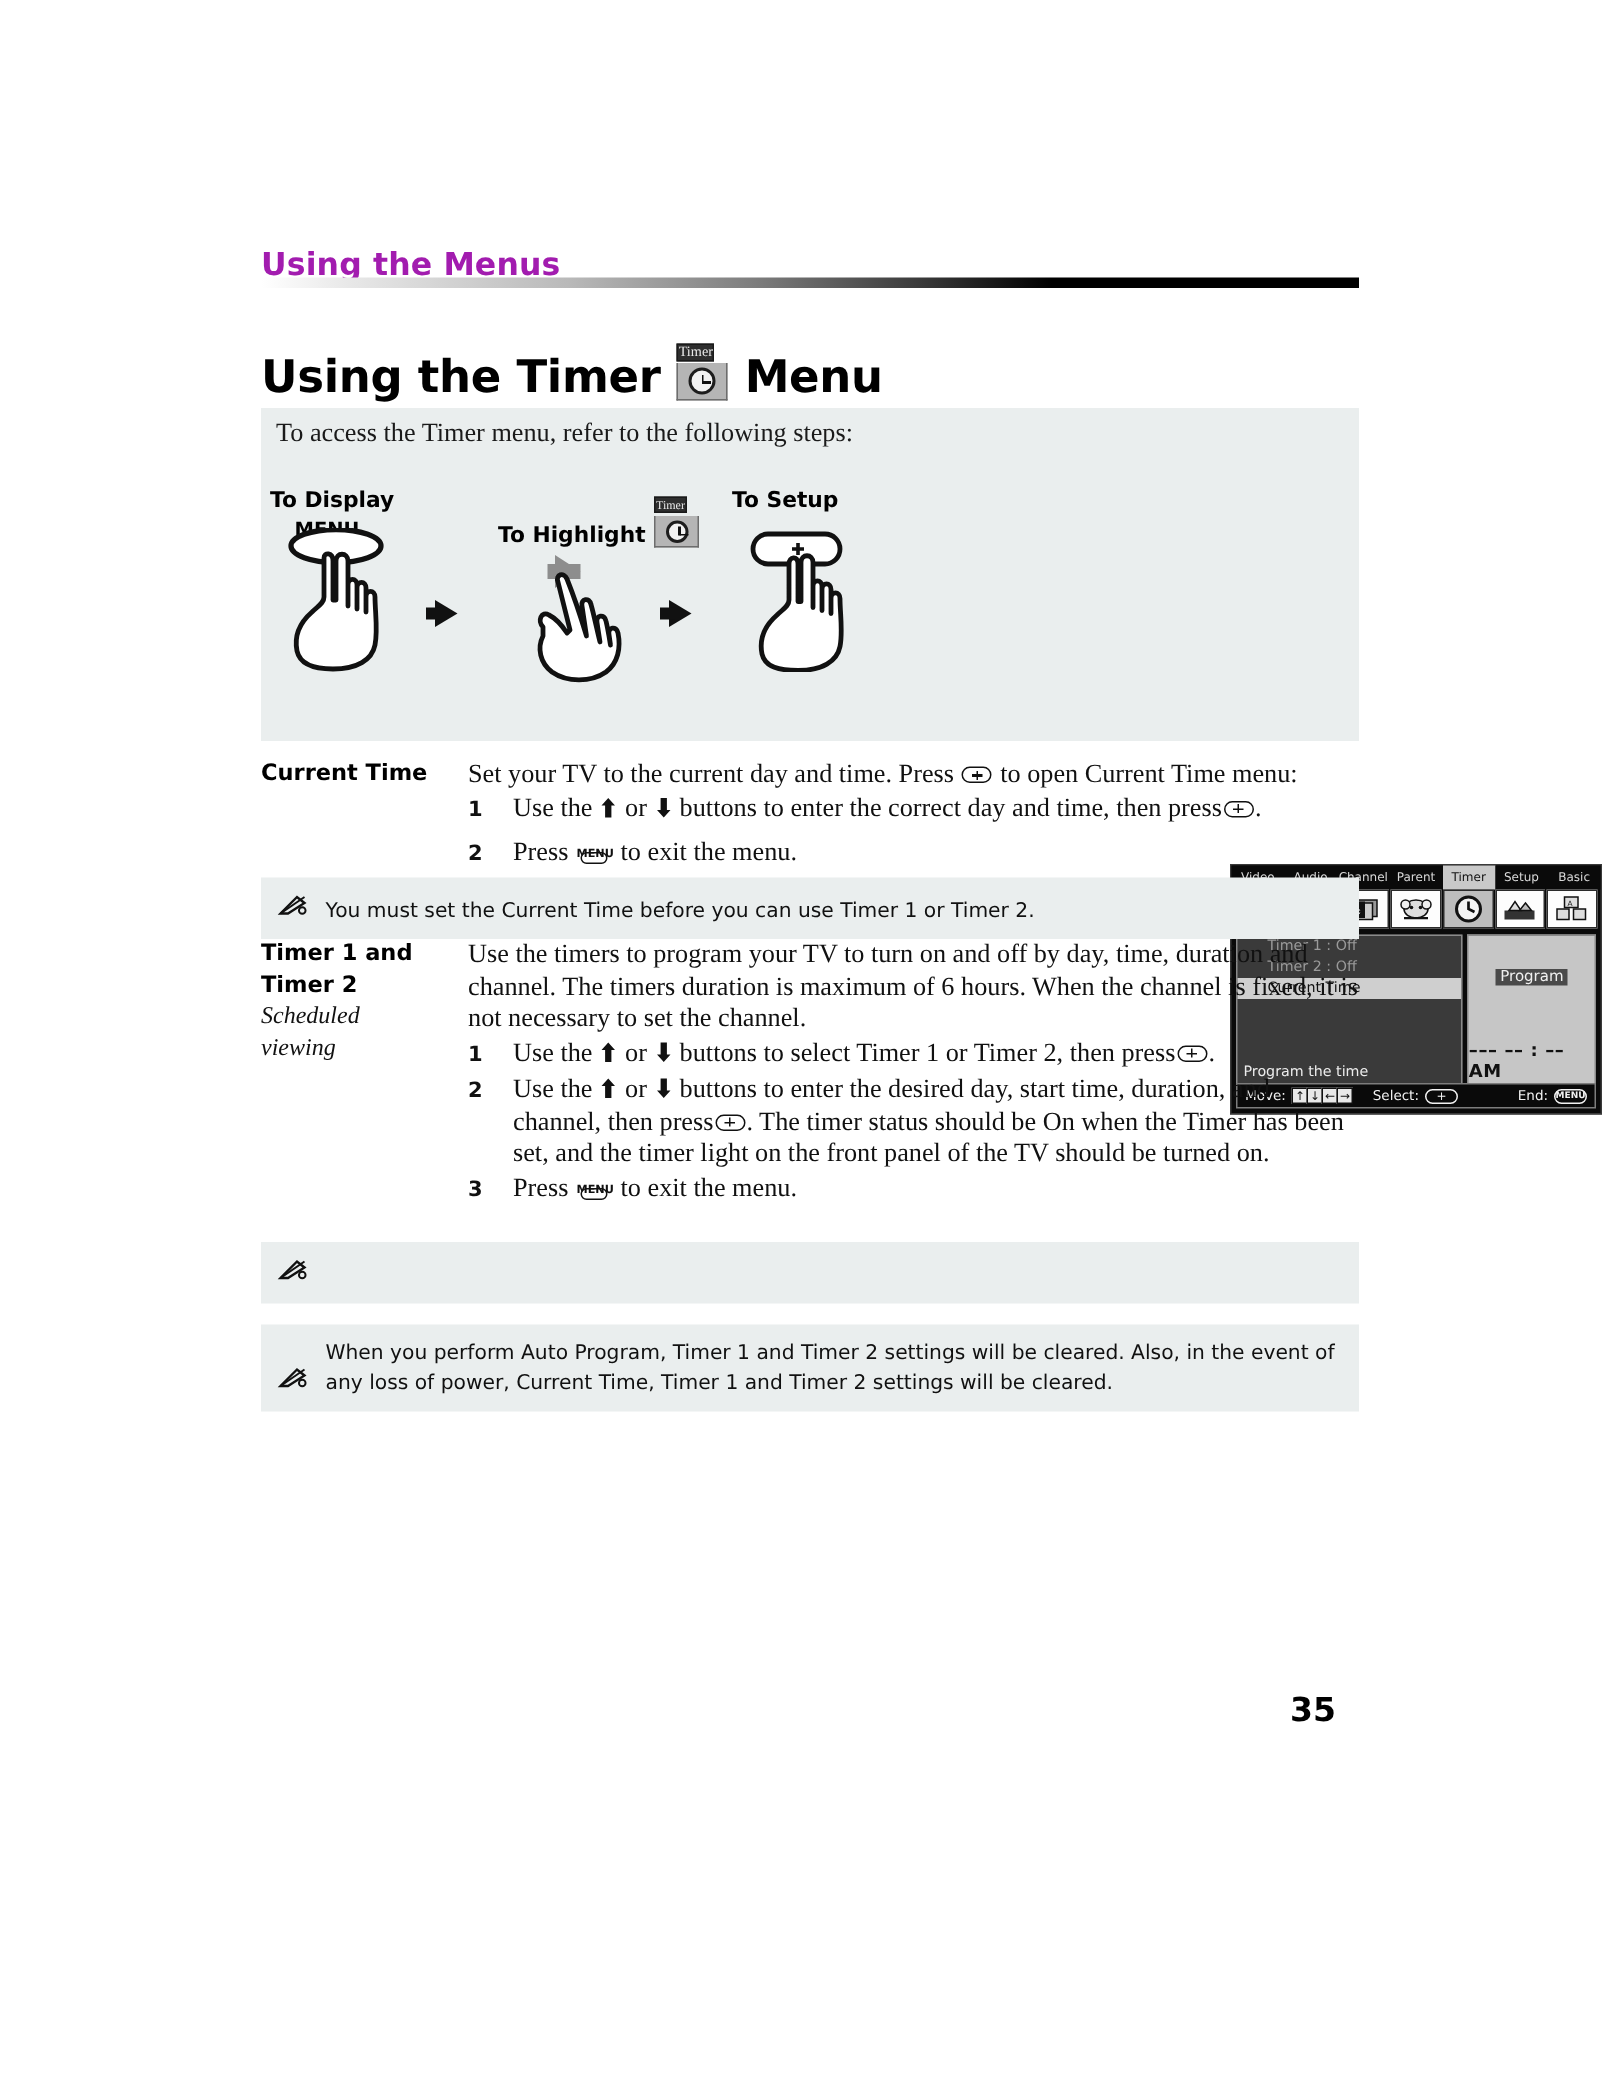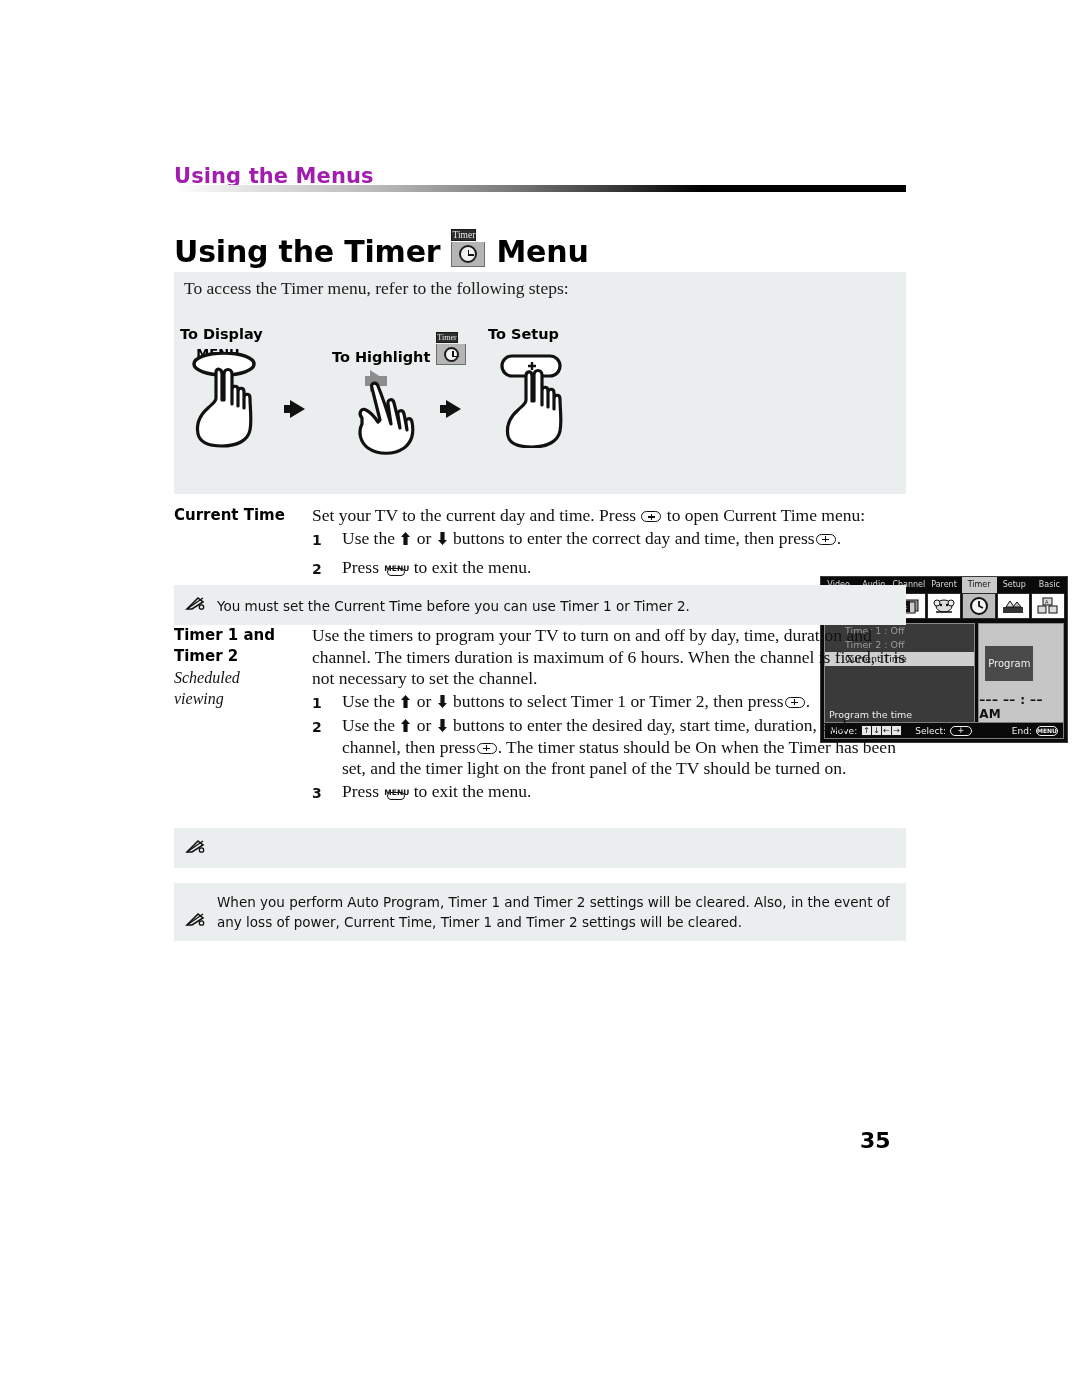--- a/index.html
+++ b/index.html
@@ -125,23 +125,23 @@
   .tv-ln {
     color: #9a9a9a; font-family: "DejaVu Sans", sans-serif; font-size: 9.5px;
     padding: 1px 20px; line-height: 12px;
   }
   .tv-ln.sel { background: #cfcfcf; color: #111; }
   .tv-hint {
     position: absolute; left: 4px; bottom: 2px;
     color: #ececec; font-family: "DejaVu Sans", sans-serif; font-size: 9.5px;
   }
   .tv-prog {
-    position: absolute; left: 6px; top: 22px;
+    position: absolute; left: 18px; top: 22px;
     background: #4a4a4a; color: #f0f0f0;
-    font-family: "DejaVu Sans", sans-serif; font-size: 10px; padding: 12px 3px;
+    font-family: "DejaVu Sans", sans-serif; font-size: 10px; padding: 0 3px;
   }
   .tv-time {
     position: absolute; right: 20px; bottom: 1px;
     color: #111; font-family: "DejaVu Sans", sans-serif;
     font-size: 12px; font-weight: bold; letter-spacing: .4px;
   }
   .tv-foot {
     position: absolute; left: 3px; right: 3px; bottom: 3px; height: 17px;
     background: #0a0a0a; border: 1px solid #7d7d7d;
     display: flex; align-items: center; gap: 4px; padding: 0 5px;

